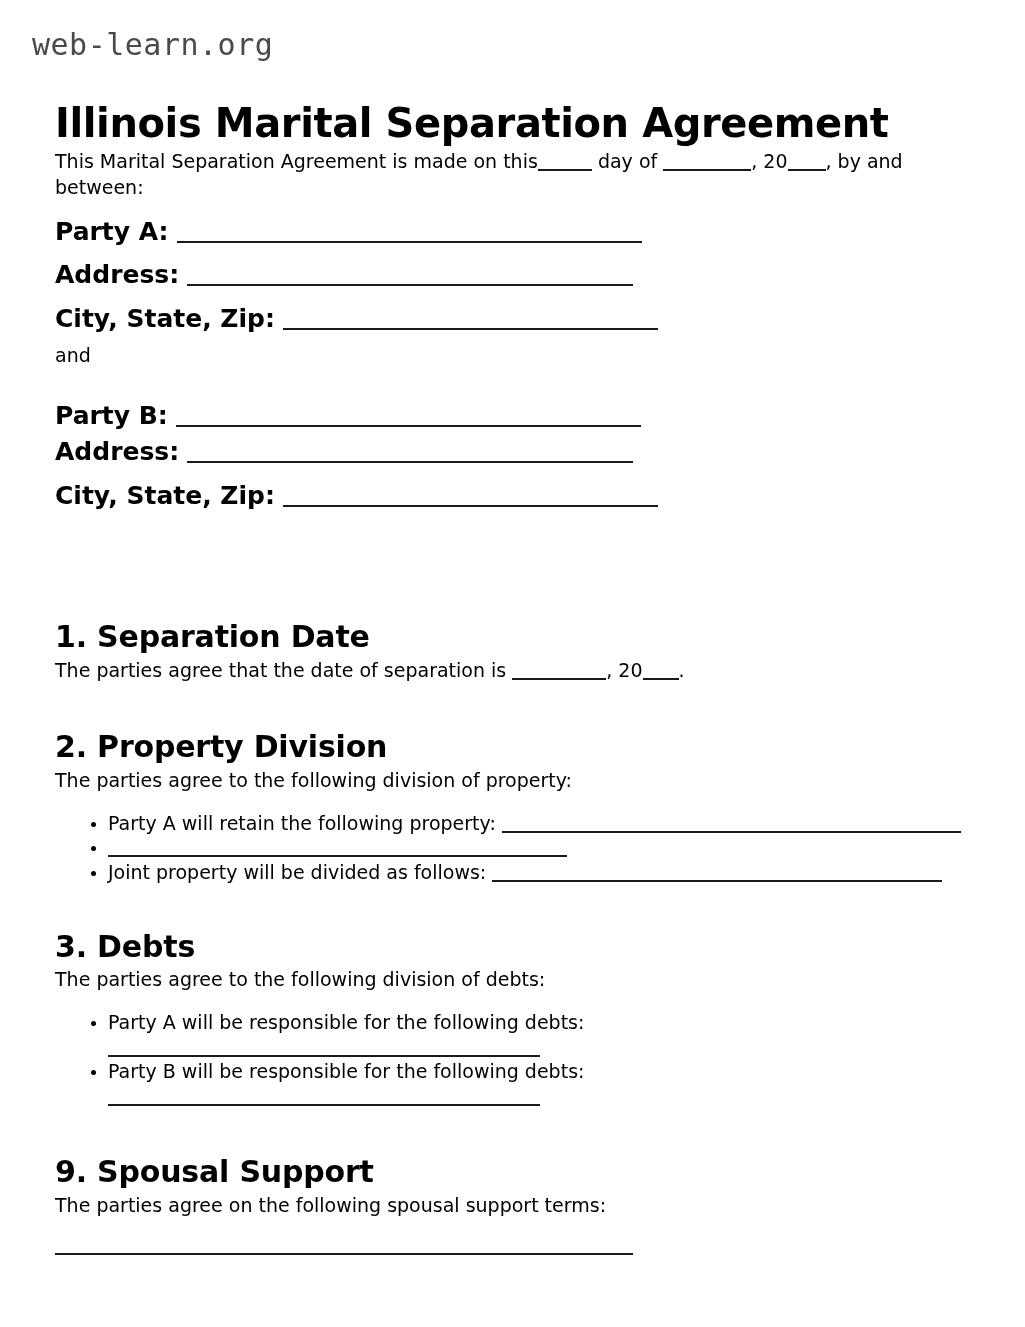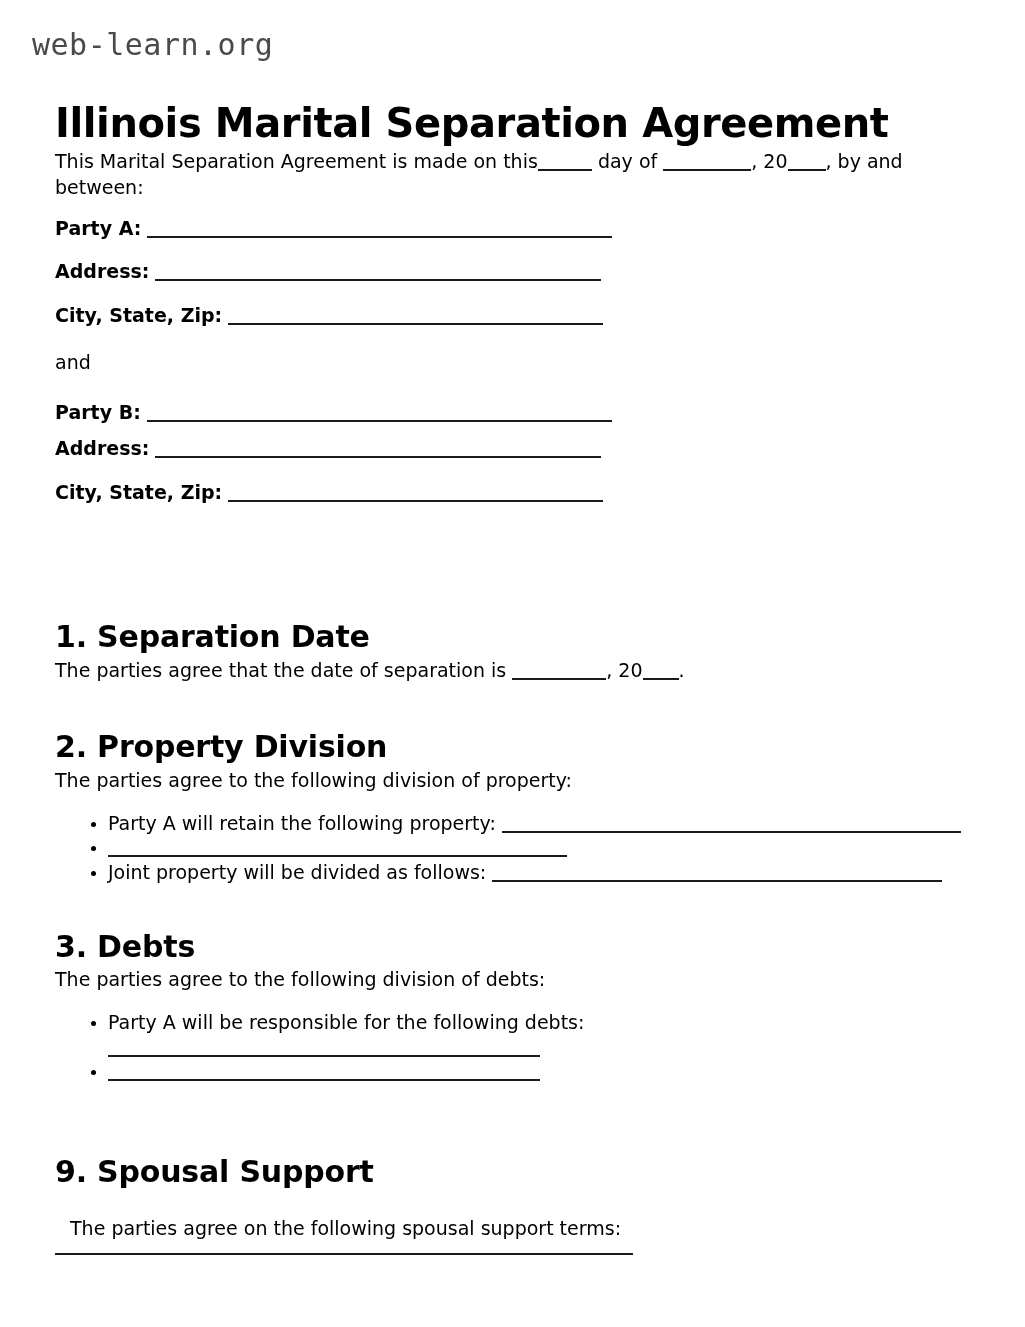--- a/index.html
+++ b/index.html
@@ -66,21 +66,21 @@
     font-weight: bold;
     letter-spacing: -0.2px;
     line-height: 1.1;
     white-space: nowrap;
   }
 
   
   .field-row {
     position: absolute;
     left: 55px;
-    font-size: 19px;
+    font-size: 25px;
     line-height: 1.2;
     white-space: nowrap;
     display: block;
   }
   .field-label {
     font-weight: bold;
   }
   .rule {
     display: inline-block;
     border-bottom: 2px solid #1a1a1a;
@@ -157,21 +157,21 @@
   <div class="field-row" style="top:260px;">
     <span class="field-label">Address:</span>
     <span class="rule" style="width:446px;"></span>
   </div>
 
   <div class="field-row" style="top:304px;">
     <span class="field-label">City, State, Zip:</span>
     <span class="rule" style="width:375px;"></span>
   </div>
 
-  <div class="para" style="left:55px; top:349px;">and</div>
+  <div class="para" style="left:55px; top:342px;">and</div>
 
   <div class="field-row" style="top:401px;">
     <span class="field-label">Party B:</span>
     <span class="rule" style="width:465px;"></span>
   </div>
 
   <div class="field-row" style="top:437px;">
     <span class="field-label">Address:</span>
     <span class="rule" style="width:446px;"></span>
   </div>
@@ -211,25 +211,26 @@
   <div class="para" style="left:55px; top:966px; width:905px;">The parties agree to the following division of debts:</div>
 
   <ul class="bullets wrapped" style="top:1010px;">
     <li>
       <span>Party A will be responsible for the following debts:</span>
       <span class="wrapline">
         <span class="blank" style="width:432px;"></span>
       </span>
     </li>
     <li>
+      <span>Party B will be responsible for the following debts:</span>
       <span class="wrapline">
         <span class="blank" style="width:432px;"></span>
       </span>
     </li>
   </ul>
 
   <h2 class="heading" style="top:1130px;">9. Spousal Support</h2>
 
-  <div class="para" style="left:70px; top:1192px; width:905px;margin-top:23px;">The parties agree on the following spousal support terms:</div>
+  <div class="para" style="left:55px; top:1192px; width:905px;">The parties agree on the following spousal support terms:</div>
 
   <div class="long-rule" style="left:55px; top:1253px; width:578px;"></div>
 
 </div>
 
 </body></html>

